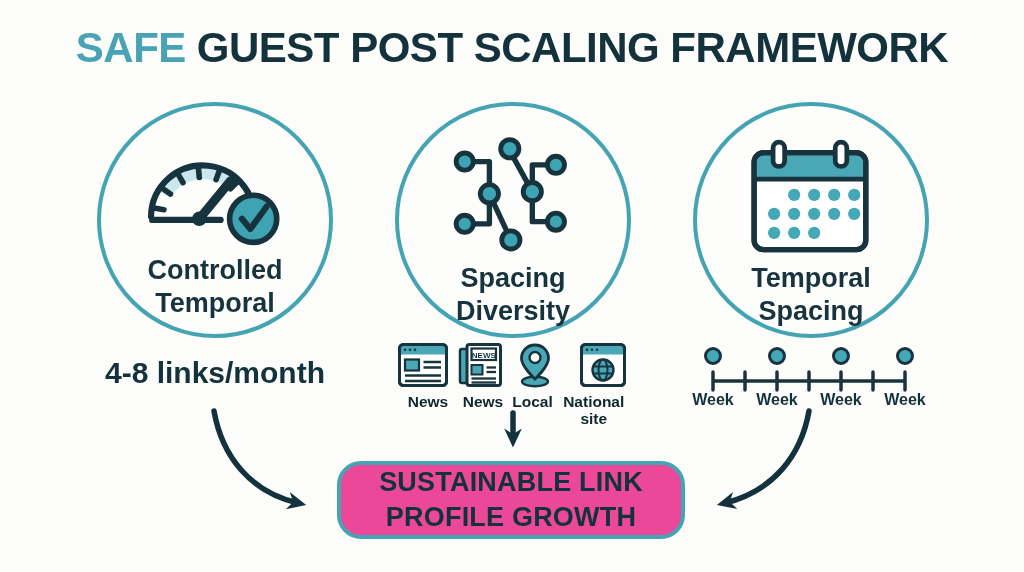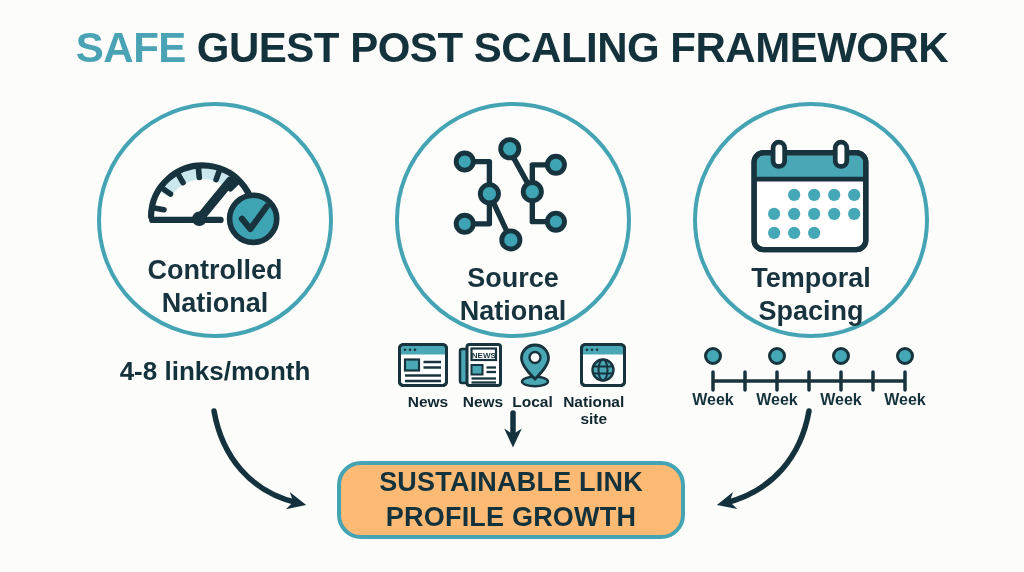--- a/index.html
+++ b/index.html
@@ -27,21 +27,21 @@
   .circle-2{left:395px;}
   .circle-3{left:693px;}
   .circle svg{margin-top:32px;}
   .circle-label{
     margin-top:6px;text-align:center;font-size:27px;font-weight:bold;
     line-height:1.22;color:#17333D;width:170px;
   }
 
   .detail-velocity{
     position:absolute;left:85px;top:356px;width:260px;
-    text-align:center;font-size:26px;font-weight:bold;color:#14323C;
+    text-align:center;font-size:30px;font-weight:bold;color:#14323C;
   }
 
   .sources-row{
     position:absolute;left:384px;top:342px;width:256px;
     display:flex;justify-content:center;align-items:flex-start;gap:9px;
   }
   .source-item{display:flex;flex-direction:column;align-items:flex-end;}
   .source-label{
     margin-top:5px;font-size:15.5px;font-weight:600;line-height:1.12;
     color:#10272F;text-align:center;max-width:64px;
@@ -50,21 +50,21 @@
   .timeline{position:absolute;left:702px;top:343px;overflow:visible;}
   .timeline text{
     font-family:"Liberation Sans","DejaVu Sans",sans-serif;
     font-size:16px;font-weight:bold;fill:#14323C;
   }
 
   .arrows{position:absolute;left:0;top:0;pointer-events:none;}
 
   .outcome-box{
     position:absolute;left:337px;top:461px;width:348px;height:78px;
-    border:4.5px solid #45A4B3;border-radius:24px;background:#fdba74;
+    border:4.5px solid #45A4B3;border-radius:24px;background:#ec4899;
     display:flex;align-items:center;justify-content:center;
     box-sizing:border-box;
   }
   .outcome-label{
     width:300px;text-align:center;font-size:27px;font-weight:bold;
     letter-spacing:0.2px;line-height:1.3;color:#14323C;
   }
   svg{overflow:visible;display:block;}
 </style>
 </head>
@@ -88,21 +88,21 @@
         <line x1="85.1" y1="38.9" x2="78.7" y2="45.3"></line>
         <line x1="95.3" y1="55.0" x2="86.9" y2="58.0"></line>
       </g>
       <line x1="51" y1="72" x2="79" y2="38" stroke="#17333D" stroke-width="8" stroke-linecap="round"></line>
       <circle cx="51" cy="72" r="6.5" fill="#17333D"></circle>
       <g>
         <circle cx="99" cy="72" r="21" fill="#3EA3B2" stroke="#17333D" stroke-width="5"></circle>
         <path d="M 89 72 L 96.5 81 L 111 61" stroke="#17333D" stroke-width="5.5" fill="none" stroke-linecap="round" stroke-linejoin="round"></path>
       </g>
     </svg>
-    <div class="circle-label">Controlled National</div>
+    <div class="circle-label">Controlled Temporal</div>
   </div>
 
   <div class="circle circle-2">
     <svg width="130" height="118" viewBox="0 0 120 110">
       <g stroke="#17333D" stroke-width="5" fill="none" stroke-linecap="round" stroke-linejoin="round">
         <path d="M 15 22 H 38 V 52"></path>
         <path d="M 38 52 V 80 H 15"></path>
         <path d="M 38 52 L 58 95"></path>
         <path d="M 57 12 L 78 50"></path>
         <path d="M 100 25 H 78 V 50"></path>
@@ -112,21 +112,21 @@
         <circle cx="15" cy="22" r="8"></circle>
         <circle cx="38" cy="52" r="8.5"></circle>
         <circle cx="15" cy="80" r="8"></circle>
         <circle cx="58" cy="95" r="8.5"></circle>
         <circle cx="57" cy="10" r="8.5"></circle>
         <circle cx="78" cy="50" r="8.5"></circle>
         <circle cx="100" cy="25" r="8"></circle>
         <circle cx="100" cy="78" r="8"></circle>
       </g>
     </svg>
-    <div class="circle-label">Source National</div>
+    <div class="circle-label">Spacing Diversity</div>
   </div>
 
   <div class="circle circle-3">
     <svg width="132" height="118" viewBox="0 0 124 112">
       <rect x="8" y="14" width="106" height="92" rx="9" fill="#FFFFFF" stroke="#17333D" stroke-width="5"></rect>
       <path d="M 17 16.5 H 105 A 6.5 6.5 0 0 1 111.5 23 V 39 H 10.5 V 23 A 6.5 6.5 0 0 1 17 16.5 Z" fill="#4AA7B5"></path>
       <line x1="8" y1="39" x2="114" y2="39" stroke="#17333D" stroke-width="4.5"></line>
       <rect x="8" y="14" width="106" height="92" rx="9" fill="none" stroke="#17333D" stroke-width="5"></rect>
       <rect x="26" y="4" width="11" height="23" rx="5.5" fill="#FFFFFF" stroke="#17333D" stroke-width="4.5"></rect>
       <rect x="85" y="4" width="11" height="23" rx="5.5" fill="#FFFFFF" stroke="#17333D" stroke-width="4.5"></rect>

